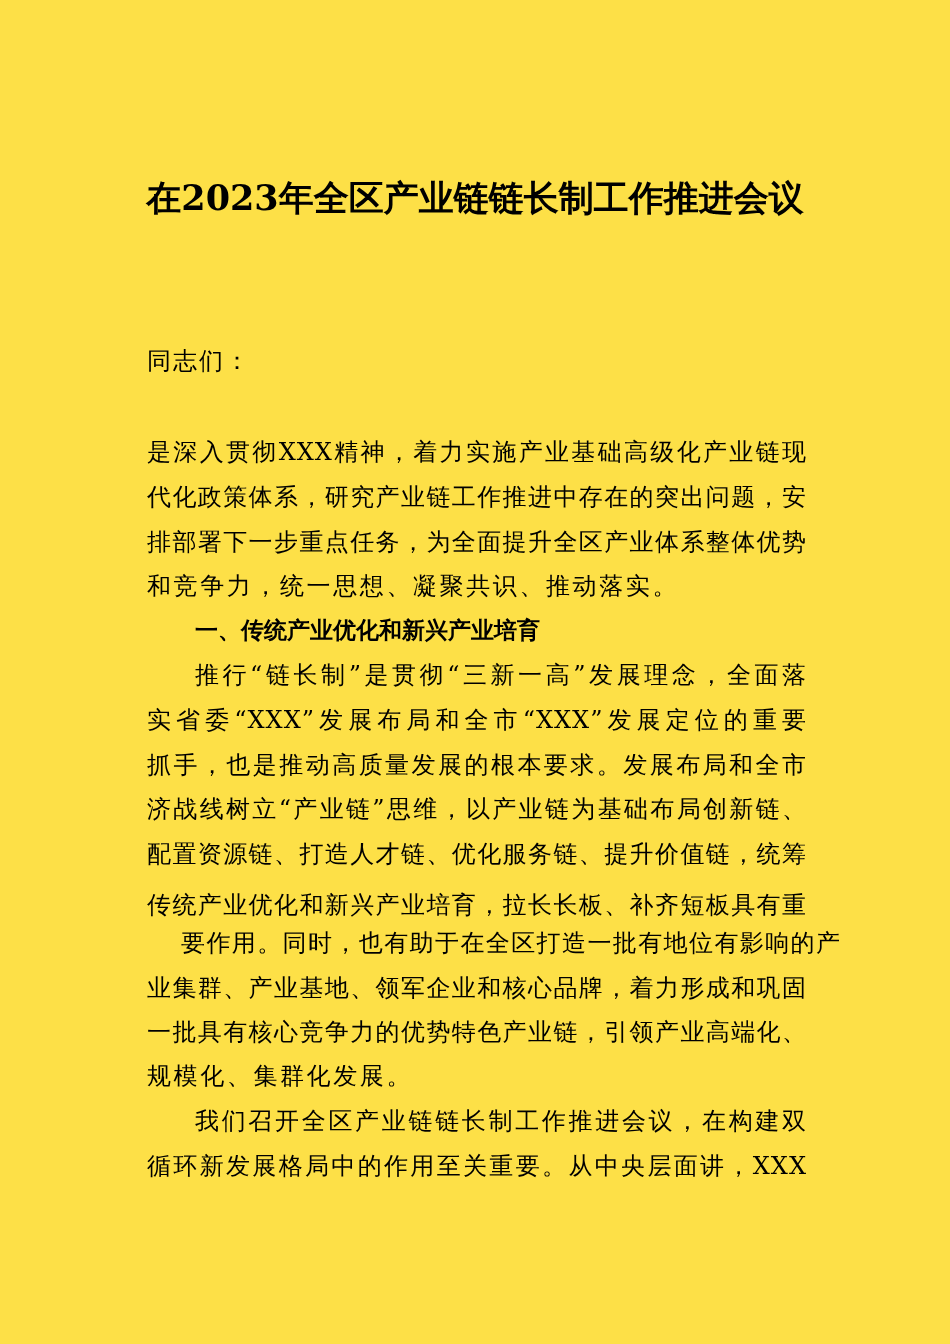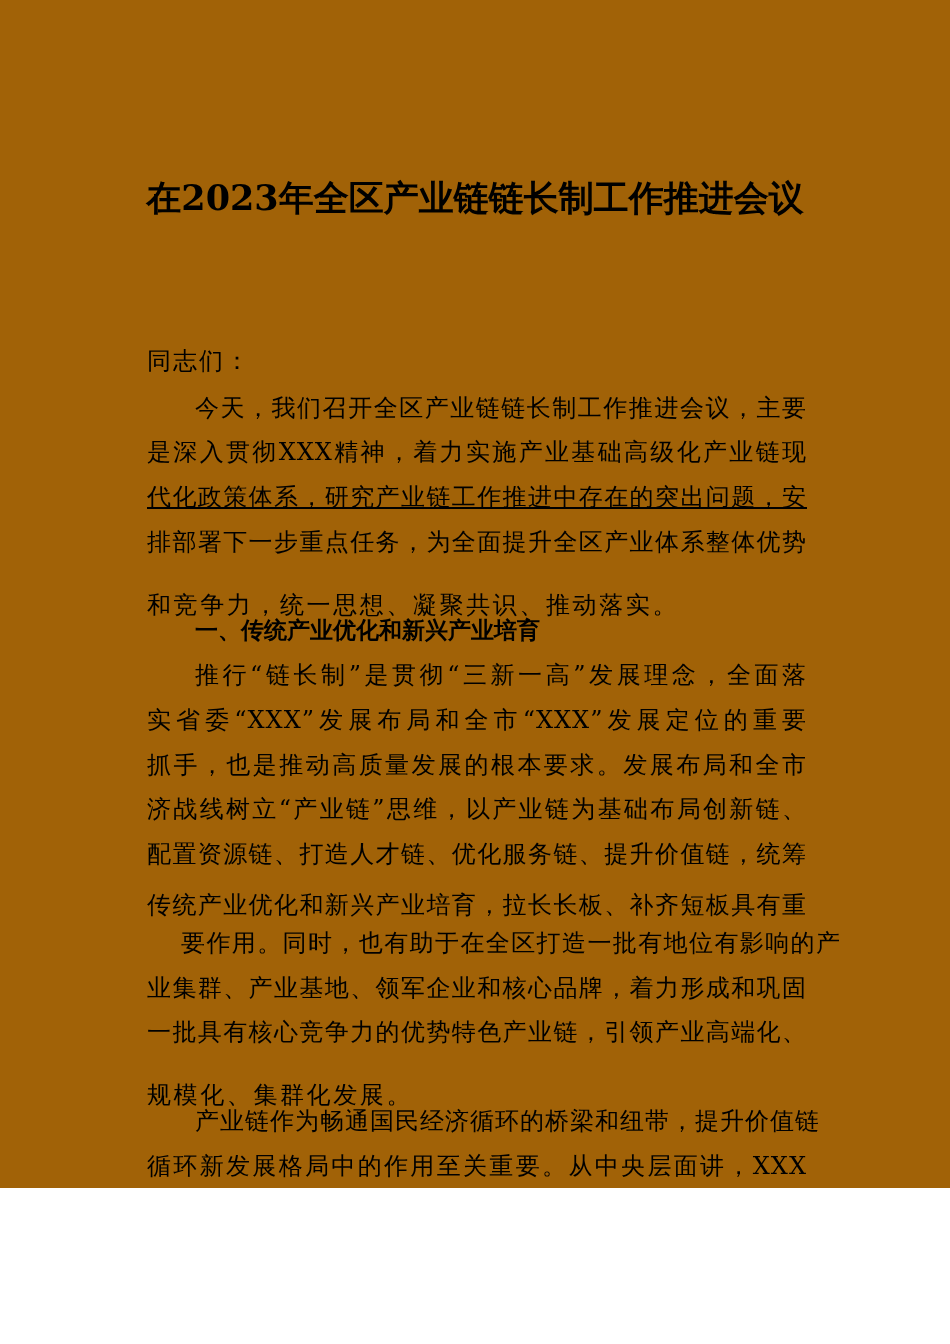--- a/index.html
+++ b/index.html
@@ -11,22 +11,22 @@
       width: 950px;
       height: 1344px;
       position: relative;
       overflow: hidden;
       color: #000000;
     }
     .page {
       position: absolute;
       left: 0; top: 0;
       width: 950px;
-      height: 1188px;
-      background: #a16207;
+      height: 1344px;
+      background: #fde047;
     }
     .title-line {
       position: absolute;
       left: 0;
       width: 950px;
       text-align: center;
       font-family: "DejaVu Serif", "Liberation Serif", serif;
       font-weight: bold;
       font-size: 35px;
       line-height: 44px;
@@ -45,21 +45,20 @@
       text-align-last: justify;
       letter-spacing: 1px;
     }
     .line.indent {
       left: 195px;
       width: 612px;
     }
     .line.last {
       text-align-last: left;
       letter-spacing: 2.6px;
-      margin-top: 19px;
     }
     .heading {
       position: absolute;
       left: 195px;
       font-family: "DejaVu Sans", "Liberation Sans", sans-serif;
       font-weight: bold;
       font-size: 23px;
       line-height: 32px;
       white-space: nowrap;
     }
@@ -70,35 +69,34 @@
   </style>
 </head>
 <body>
 
 <div class="page">
 
   <div class="title-line" style="top:176px;">在2023年全区产业链链长制工作推进会议</div>
 
   <div class="line salutation" style="top:345px;">同志们：</div>
 
-  <div class="line indent" style="top:392px;">今天，我们召开全区产业链链长制工作推进会议，主要</div>
   <div class="line" style="top:436px;">是深入贯彻XXX精神，着力实施产业基础高级化产业链现</div>
-  <div class="line" style="top:481px;text-decoration:underline;">代化政策体系，研究产业链工作推进中存在的突出问题，安</div>
+  <div class="line" style="top:481px;">代化政策体系，研究产业链工作推进中存在的突出问题，安</div>
   <div class="line" style="top:526px;">排部署下一步重点任务，为全面提升全区产业体系整体优势</div>
   <div class="line last" style="top:570px;">和竞争力，统一思想、凝聚共识、推动落实。</div>
 
   <div class="heading" style="top:614px;">一、传统产业优化和新兴产业培育</div>
 
   <div class="line indent" style="top:659px;">推行“链长制”是贯彻“三新一高”发展理念，全面落</div>
   <div class="line" style="top:704px;">实省委“XXX”发展布局和全市“XXX”发展定位的重要</div>
   <div class="line" style="top:749px;">抓手，也是推动高质量发展的根本要求。发展布局和全市</div>
   <div class="line" style="top:838px;">配置资源链、打造人才链、优化服务链、提升价值链，统筹</div>
   <div class="line" style="top:793px;">济战线树立“产业链”思维，以产业链为基础布局创新链、</div>
   <div class="line" style="top:882px;margin-top:7px;">传统产业优化和新兴产业培育，拉长长板、补齐短板具有重</div>
   <div class="line" style="top:927px;margin-left:34px;">要作用。同时，也有助于在全区打造一批有地位有影响的产</div>
   <div class="line" style="top:972px;">业集群、产业基地、领军企业和核心品牌，着力形成和巩固</div>
   <div class="line" style="top:1016px;">一批具有核心竞争力的优势特色产业链，引领产业高端化、</div>
   <div class="line last" style="top:1060px;">规模化、集群化发展。</div>
 
-  <div class="line indent" style="top:1105px;">产业链作为畅通国民经济循环的桥梁和纽带，提升价值链</div>
+  <div class="line indent" style="top:1105px;">我们召开全区产业链链长制工作推进会议，在构建双</div>
   <div class="line" style="top:1150px;">循环新发展格局中的作用至关重要。从中央层面讲，XXX</div>
 
 </div>
 
 </body></html>

